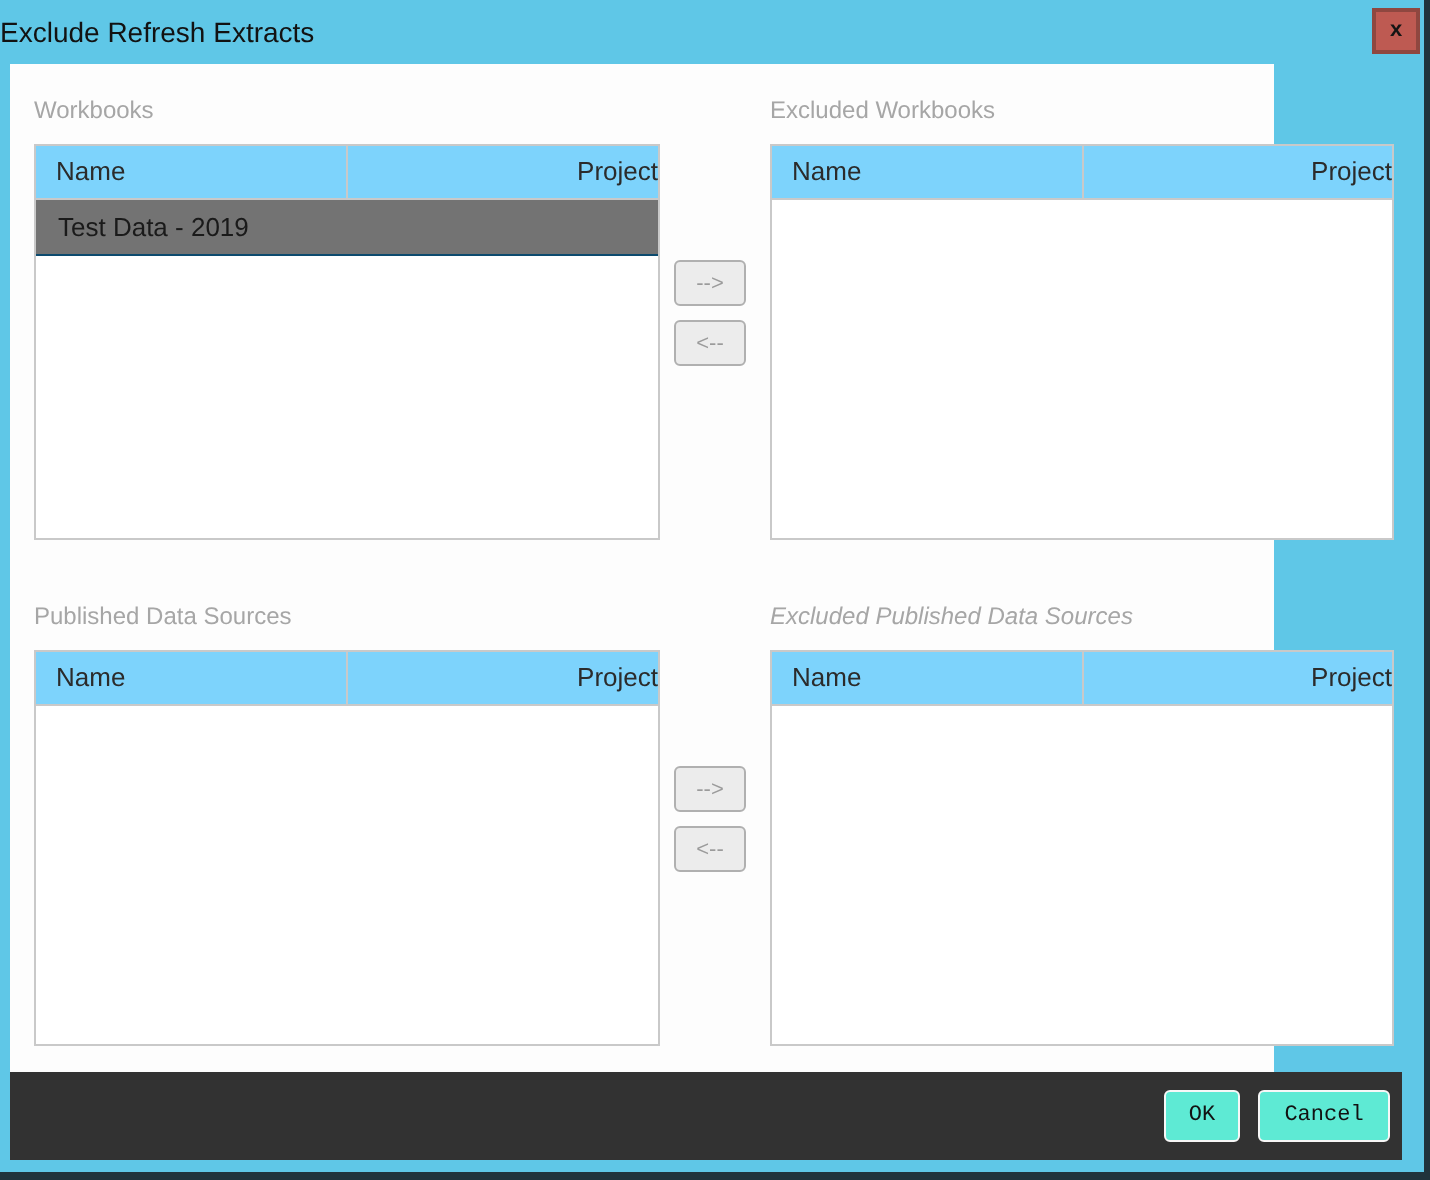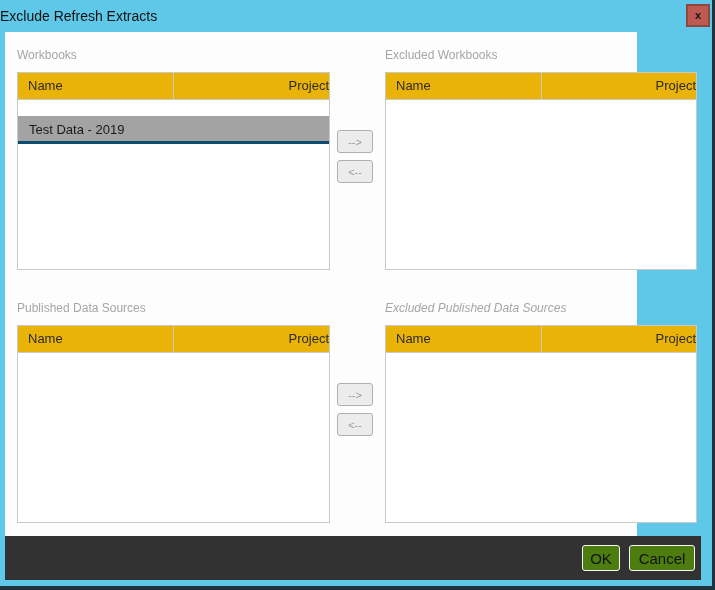--- a/index.html
+++ b/index.html
@@ -34,31 +34,31 @@
   .lbl-pds { left:12px; top:269px; }
   .lbl-epds { left:380px; top:269px;font-style:italic; }
   .listview {
     position:absolute; background:#FFFFFF; border:1px solid #C9C9C9;
   }
   .tbl-workbooks { left:12px; top:40px; width:313px; height:198px; }
   .tbl-excluded-workbooks { left:380px; top:40px; width:312px; height:198px; }
   .tbl-pds { left:12px; top:293px; width:313px; height:198px; }
   .tbl-epds { left:380px; top:293px; width:312px; height:198px; }
   .lv-header {
-    display:flex; height:27px; background:#eab308;
+    display:flex; height:27px; background:#7dd3fc;
     border-bottom:1px solid #C9C9C9;
   }
   .lv-header .col {
     font-size:13px; color:#2B2B2B; line-height:26px; padding-left:10px;
   }
   .col-name { width:155px; }
   .col-project { flex:1; border-left:1px solid #C9C9C9;text-align:right; }
   .lv-row {
-    display:flex; height:28px; background:#a3a3a3;
-    border-bottom:3px solid #0c4a6e; cursor:default;margin-top:16px;
+    display:flex; height:28px; background:#737373;
+    border-bottom:1px solid #0c4a6e; cursor:default;
   }
   .lv-row .cell { font-size:13px; color:#1A1A1A; line-height:27px; padding-left:11px; }
   .cell-name { width:155px; }
   .cell-project { flex:1; border-left:1px solid #ECECEC; }
   .transfer-btn {
     position:absolute; width:36px; height:23px;
     background:#ECECEC; border:1px solid #B0B0B0; border-radius:3px;
     color:#9B9B9B; font-size:11px; text-align:center; line-height:20px;
     font-family:inherit; padding:0;
   }
@@ -66,23 +66,23 @@
   .btn-wb-left  { left:332px; top:128px; }
   .btn-ds-right { left:332px; top:351px; }
   .btn-ds-left  { left:332px; top:381px; }
   .footer {
     position:absolute; left:5px; top:536px; width:696px; height:44px;
     background:#323232;
     display:flex; align-items:center; justify-content:flex-end;
     gap:9px; padding-right:6px;
   }
   .dlg-btn {
-    height:26px; background:#4d7c0f; border:1px solid #F7F7F7;
-    border-radius:3px; font-size:15px; color:#121212;
-    font-family:Liberation Sans, sans-serif; cursor:pointer;
+    height:26px; background:#5eead4; border:1px solid #F7F7F7;
+    border-radius:3px; font-size:11px; color:#121212;
+    font-family:Liberation Mono, monospace; cursor:pointer;
   }
   .btn-ok { width:38px; }
   .btn-cancel { width:66px; }
 </style>
 </head>
 <body>
 
 <div class="window">
 
   <div class="titlebar">

